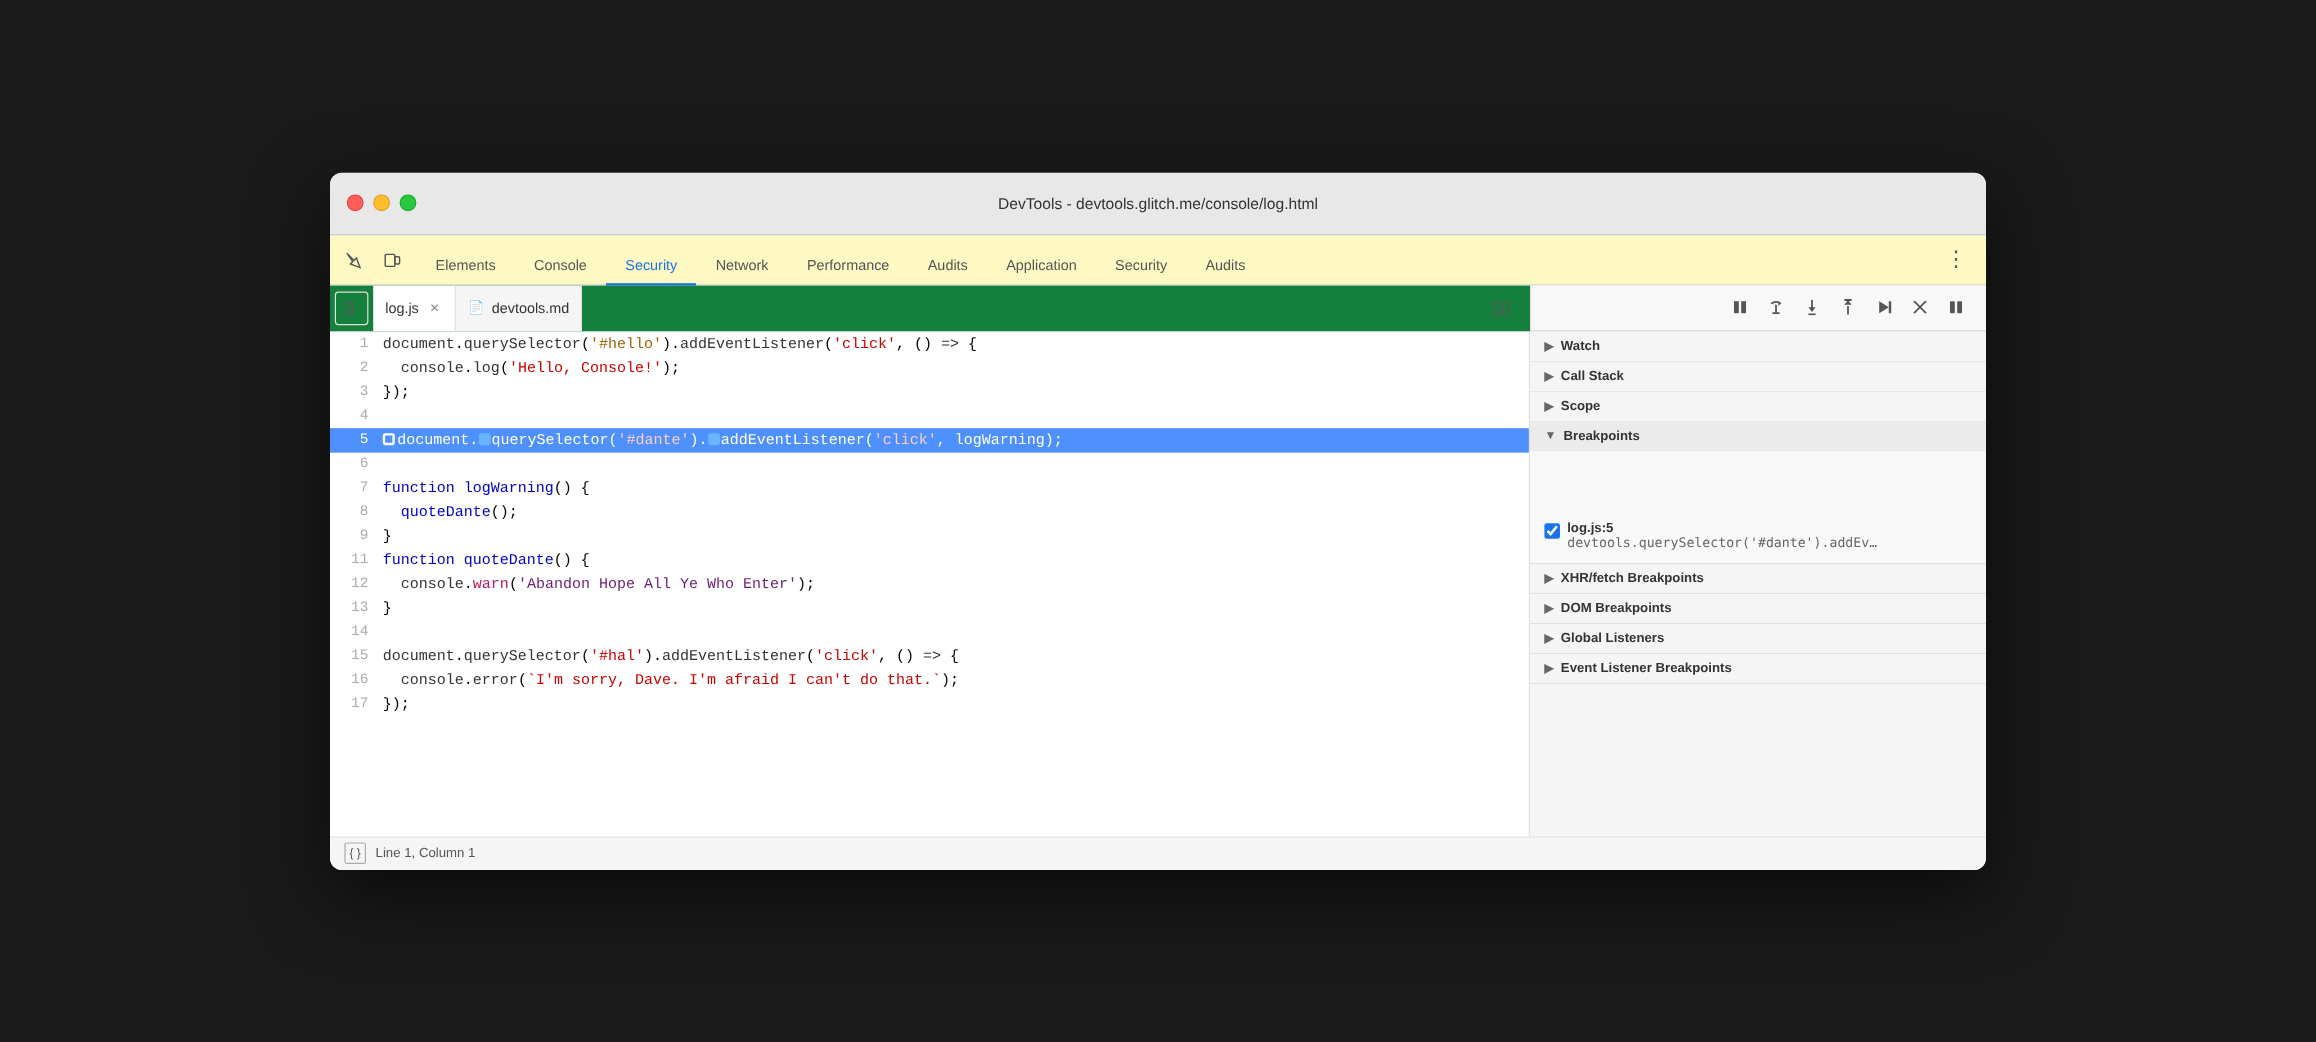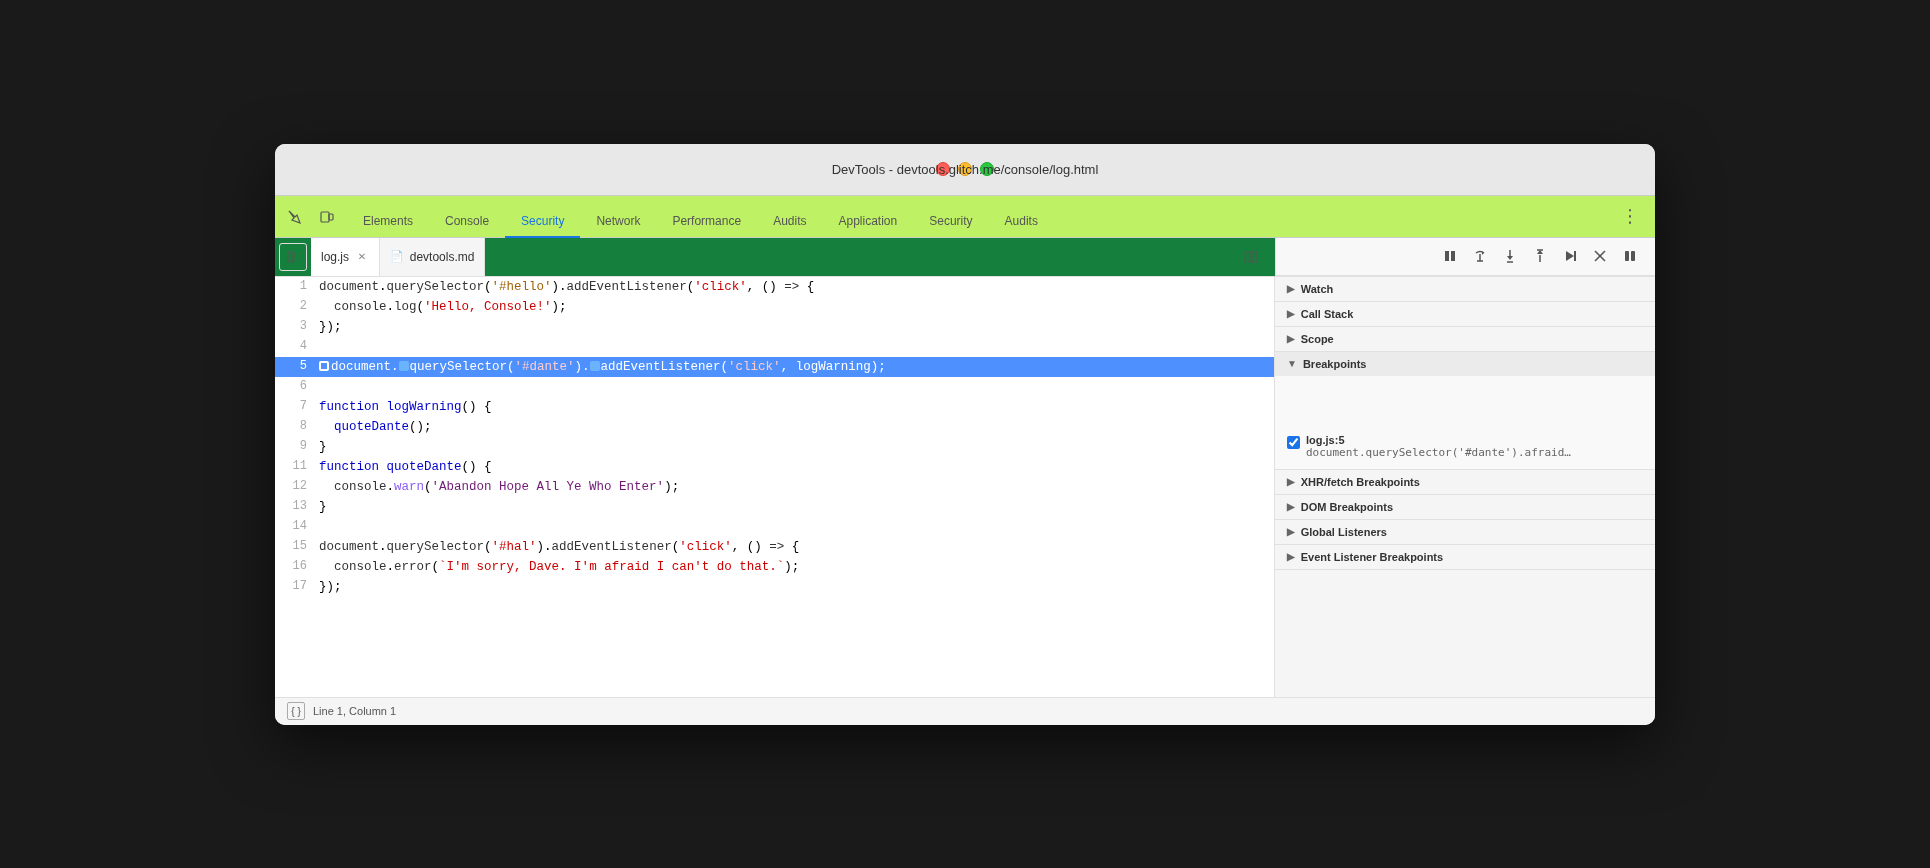--- a/index.html
+++ b/index.html
@@ -19,21 +19,20 @@
       overflow: hidden;
     }
     .titlebar {
       background: #e8e8e8;
       height: 52px;
       display: flex;
       align-items: center;
       padding: 0 14px;
       border-bottom: 1px solid #ccc;
       position: relative;
-      justify-content: center;
     }
     .traffic-lights {
       display: flex;
       gap: 8px;
     }
     .traffic-light {
       width: 14px;
       height: 14px;
       border-radius: 50%;
       cursor: pointer;
@@ -44,21 +43,21 @@
     .titlebar-title {
       position: absolute;
       left: 50%;
       transform: translateX(-50%);
       font-size: 13px;
       color: #333;
       font-weight: 500;
     }
     
     .tabs-bar {
-      background: #bef264;
+      background: #fef9c3;
       height: 42px;
       display: flex;
       align-items: flex-end;
       padding: 0 8px;
       border-bottom: 1px solid #ccc;
     }
     .tab-item {
       padding: 8px 16px;
       font-size: 12px;
       color: #555;
@@ -478,21 +477,21 @@
         <div class="code-line">
           <span class="line-number">9</span>
           <span class="line-content">}</span>
         </div>
         <div class="code-line">
           <span class="line-number">11</span>
           <span class="line-content"><span style="color:#00c"><span style="color:#00c">function</span></span> <span style="color:#00c">quoteDante</span>() {</span>
         </div>
         <div class="code-line">
           <span class="line-number">12</span>
-          <span class="line-content">  <span style="color:#333">console</span>.<span style="color:#8b5cf6">warn</span>(<span style="color:#701a75">'Abandon Hope All Ye Who Enter'</span>);</span>
+          <span class="line-content">  <span style="color:#333">console</span>.<span style="color:#be185d">warn</span>(<span style="color:#701a75">'Abandon Hope All Ye Who Enter'</span>);</span>
         </div>
         <div class="code-line">
           <span class="line-number">13</span>
           <span class="line-content">}</span>
         </div>
         <div class="code-line">
           <span class="line-number">14</span>
           <span class="line-content"></span>
         </div>
         <div class="code-line">
@@ -535,21 +534,21 @@
       <div class="panel-section">
         <div class="panel-section-header" style="background:#ebebeb;">
           <span class="chevron">▼</span>
           <span>Breakpoints</span>
         </div>
         <div class="panel-section-content">
           <div class="breakpoint-item">
             <input type="checkbox" checked="" class="breakpoint-checkbox" style="">
             <div class="breakpoint-info">
               <div class="breakpoint-file">log.js:5</div>
-              <div class="breakpoint-code">document.querySelector('#dante').afraid…</div>
+              <div class="breakpoint-code">devtools.querySelector('#dante').addEv…</div>
             </div>
           </div>
         </div>
       </div>
 
       <div class="panel-section">
         <div class="panel-section-header">
           <span class="chevron">▶</span>
           <span>XHR/fetch Breakpoints</span>
         </div>

